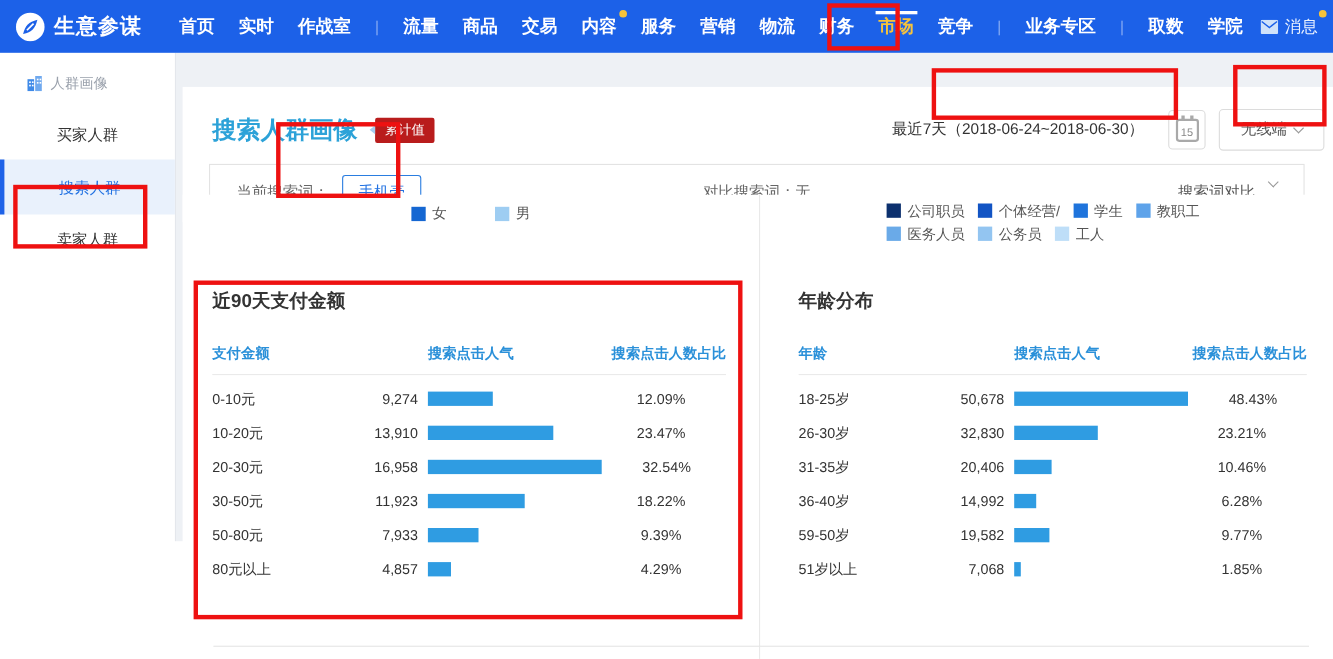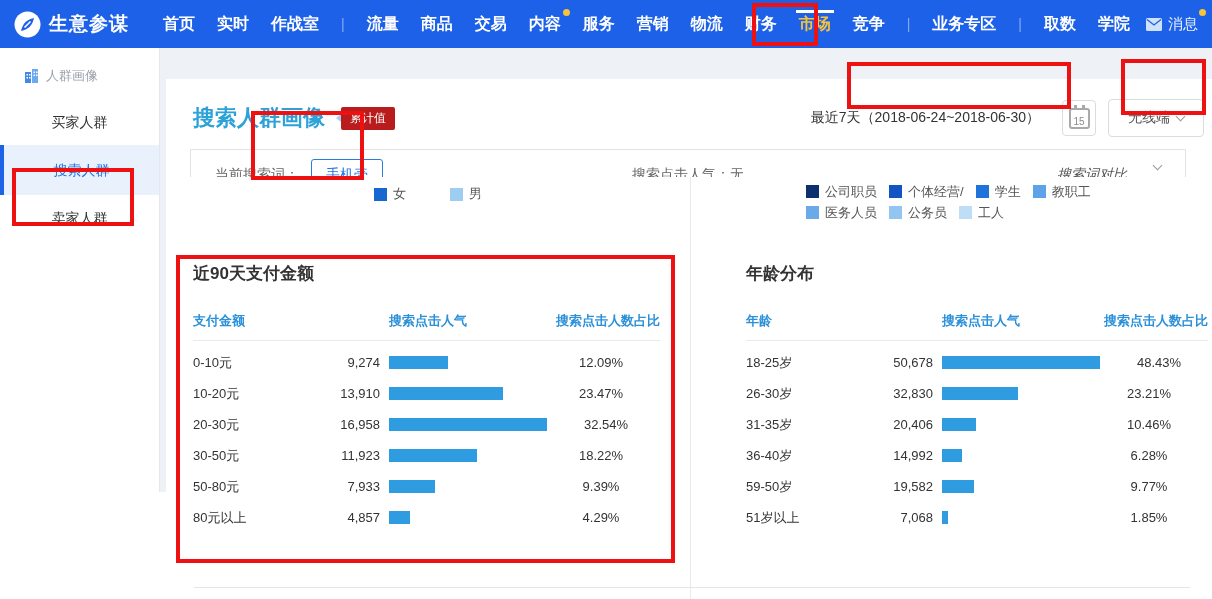--- a/index.html
+++ b/index.html
@@ -65,38 +65,38 @@
               gap:7px; color:#555; font-size:14px; cursor:pointer; background:#fff; }
   .chev { width:7px; height:7px; border-right:1.5px solid #999; border-bottom:1.5px solid #999;
           transform:rotate(45deg); margin-top:-4px; }
   .filter-bar { position:absolute; left:24px; right:26px; top:70px; height:51px;
                 border:1px solid #e3e3e3; display:flex; align-items:center;
                 padding:0 24px; font-size:14px; color:#666; background:#fff; }
   .fb-left { display:flex; align-items:center; gap:12px; }
   .term-chip { border:1px solid #2a7de0; color:#2272e2; padding:6px 14px; border-radius:3px;
                font-size:14px; cursor:pointer; background:#fff; }
   .fb-center { position:absolute; left:0; right:0; text-align:center; pointer-events:none; }
-  .fb-right { margin-left:auto; display:flex; gap:27px; color:#555;
-              cursor:pointer;font-style:italic; }
+  .fb-right { margin-left:auto; display:flex; gap:13px; color:#555;
+              cursor:pointer; }
 
   
   .charts-panel { position:absolute; left:166px; top:177px; width:1046px; height:422px;
                   background:#fff; }
   .v-divider { position:absolute; left:524px; top:0; bottom:0; width:1px; background:#e9e9e9; }
   .h-divider { position:absolute; left:28px; right:22px; top:410px; height:1px; background:#e5e5e5; }
   .legend-gender { position:absolute; left:0; top:8px; width:524px; display:flex;
                    justify-content:center; gap:44px; }
   .legend-occ { position:absolute; left:640px; top:4px; }
   .lg-row { display:flex; gap:12px; height:21px; align-items:center; }
   .lg-item { display:inline-flex; align-items:center; gap:6px; font-size:13px; color:#555;
              cursor:pointer; }
   .sq { display:inline-block; width:13px; height:13px; }
 
   .card { position:absolute; top:85px; width:467px; }
-  .card.right-card { left:580px; width:462px; }
+  .card.right-card { left:560px; width:462px; }
   .card.left-card { left:27px; }
   .card-title { font-size:17px; font-weight:bold; color:#333; }
   .crow { display:grid; grid-template-columns:112px 84px 1fr 118px; align-items:center;
           height:31px; font-size:13px; color:#333; }
   .crow.head { height:auto; margin-top:27px; padding-bottom:10px; border-bottom:1px solid #eaeaea;
                font-weight:bold; }
   .hc { color:#2a90d9; cursor:pointer; }
   .hc1 { grid-column:3; } .hc2 { grid-column:4; text-align:right; }
   .cbody { margin-top:6px; }
   .cval { text-align:right; padding-right:9px; }
@@ -189,21 +189,21 @@
       <span class="terminal">
         <span>无线端</span>
         <i class="chev"></i>
       </span>
     </div>
     <div class="filter-bar">
       <span class="fb-left">
         <span>当前搜索词：</span>
         <span class="term-chip">手机壳</span>
       </span>
-      <span class="fb-center">搜索点击人气：无</span>
+      <span class="fb-center">对比搜索词：无</span>
       <span class="fb-right">
         <span>搜索词对比</span>
         <i class="chev"></i>
       </span>
     </div>
   </div>
 
   <div class="charts-panel">
     <div class="legend-gender">
         <span class="lg-item">

